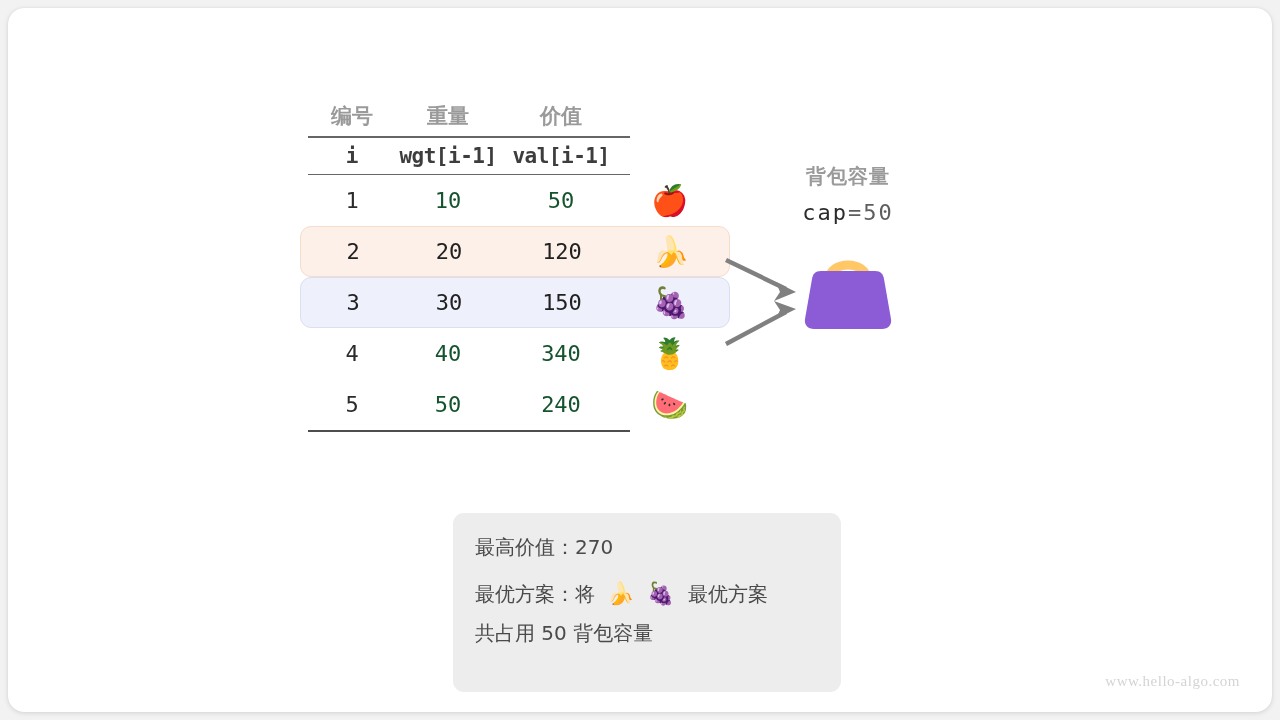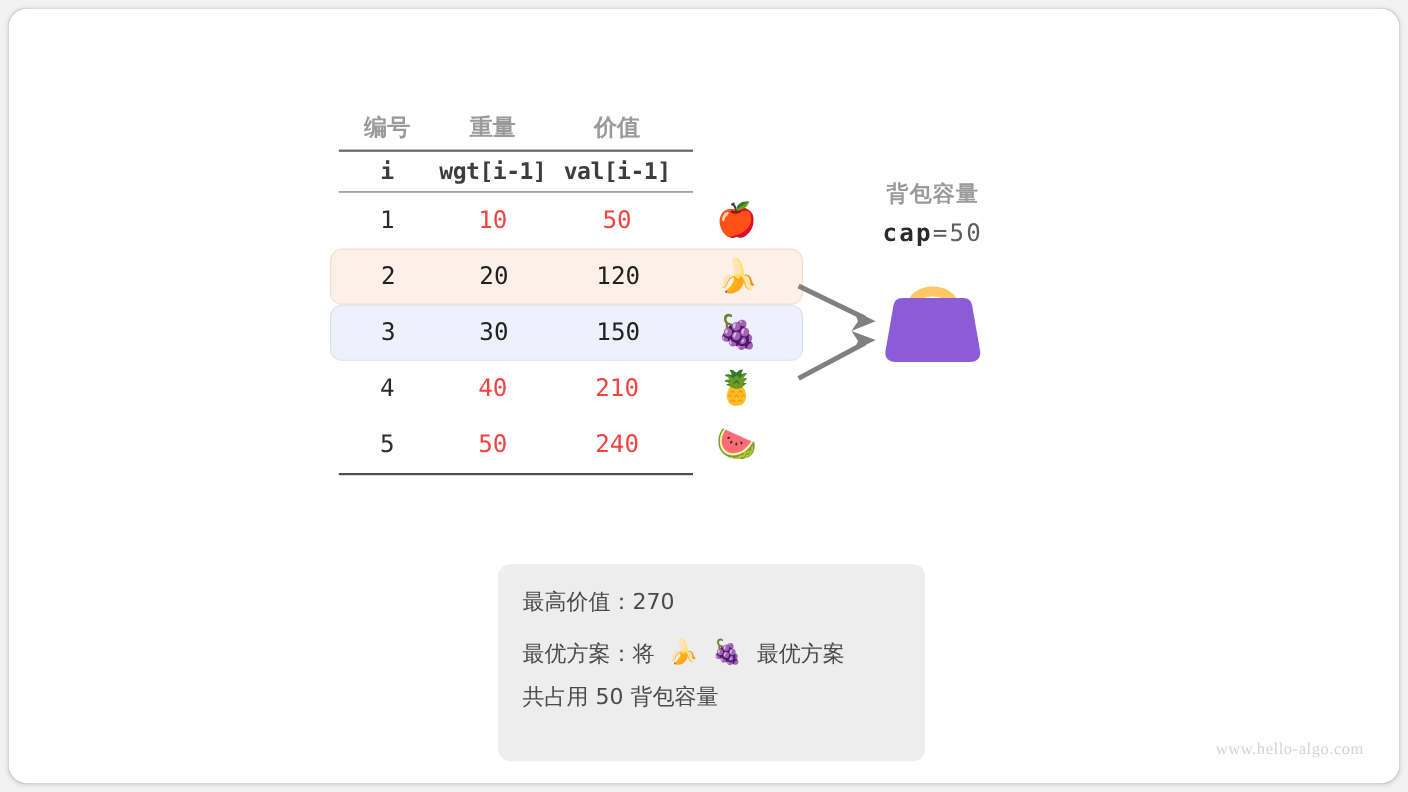--- a/index.html
+++ b/index.html
@@ -77,21 +77,21 @@
     font-family: "DejaVu Sans Mono", monospace;
   }
   .hdr-code.c-wgt, .hdr-code.c-val { letter-spacing: -0.5px; }
 
   .val-idx {
     color: #2b2b2b;
     font-size: 22px;
     font-family: "DejaVu Sans Mono", monospace;
   }
   .val-num {
-    color: #ef4444;
+    color: #14532d;
     font-size: 22px;
     font-family: "DejaVu Sans Mono", monospace;
   }
 
   .row.hl-1 {
     background: #fdf0e8;
     border: 1.5px solid #f6dccb;
     border-radius: 11px;
   }
   .row.hl-2 {
@@ -115,21 +115,21 @@
     font-weight: bold;
     font-size: 20px;
     letter-spacing: 1px;
   }
   .cap-expr {
     margin-top: 10px;
     font-family: "DejaVu Sans Mono", monospace;
     font-size: 22px;
     letter-spacing: 2px;
   }
-  .cap-name { color: #2b2b2b; font-weight: bold; }
+  .cap-name { color: #2b2b2b; font-weight: normal; }
   .cap-eq   { color: #5e5e5e; }
   .cap-num  { color: #5e5e5e; }
 
   
   .bag {
     position: absolute;
     left: 795px;
     top: 238px;
     width: 90px;
     height: 86px;
@@ -223,21 +223,21 @@
     <div class="row hl-2">
       <div class="cell c-idx val-idx">3</div>
       <div class="cell c-wgt val-num">30</div>
       <div class="cell c-val val-num">150</div>
       <div class="cell c-emoji">🍇</div>
     </div>
 
     <div class="row">
       <div class="cell c-idx val-idx">4</div>
       <div class="cell c-wgt val-num">40</div>
-      <div class="cell c-val val-num">210</div>
+      <div class="cell c-val val-num">340</div>
       <div class="cell c-emoji">🍍</div>
     </div>
 
     <div class="row">
       <div class="cell c-idx val-idx">5</div>
       <div class="cell c-wgt val-num">50</div>
       <div class="cell c-val val-num">240</div>
       <div class="cell c-emoji">🍉</div>
     </div>
 

